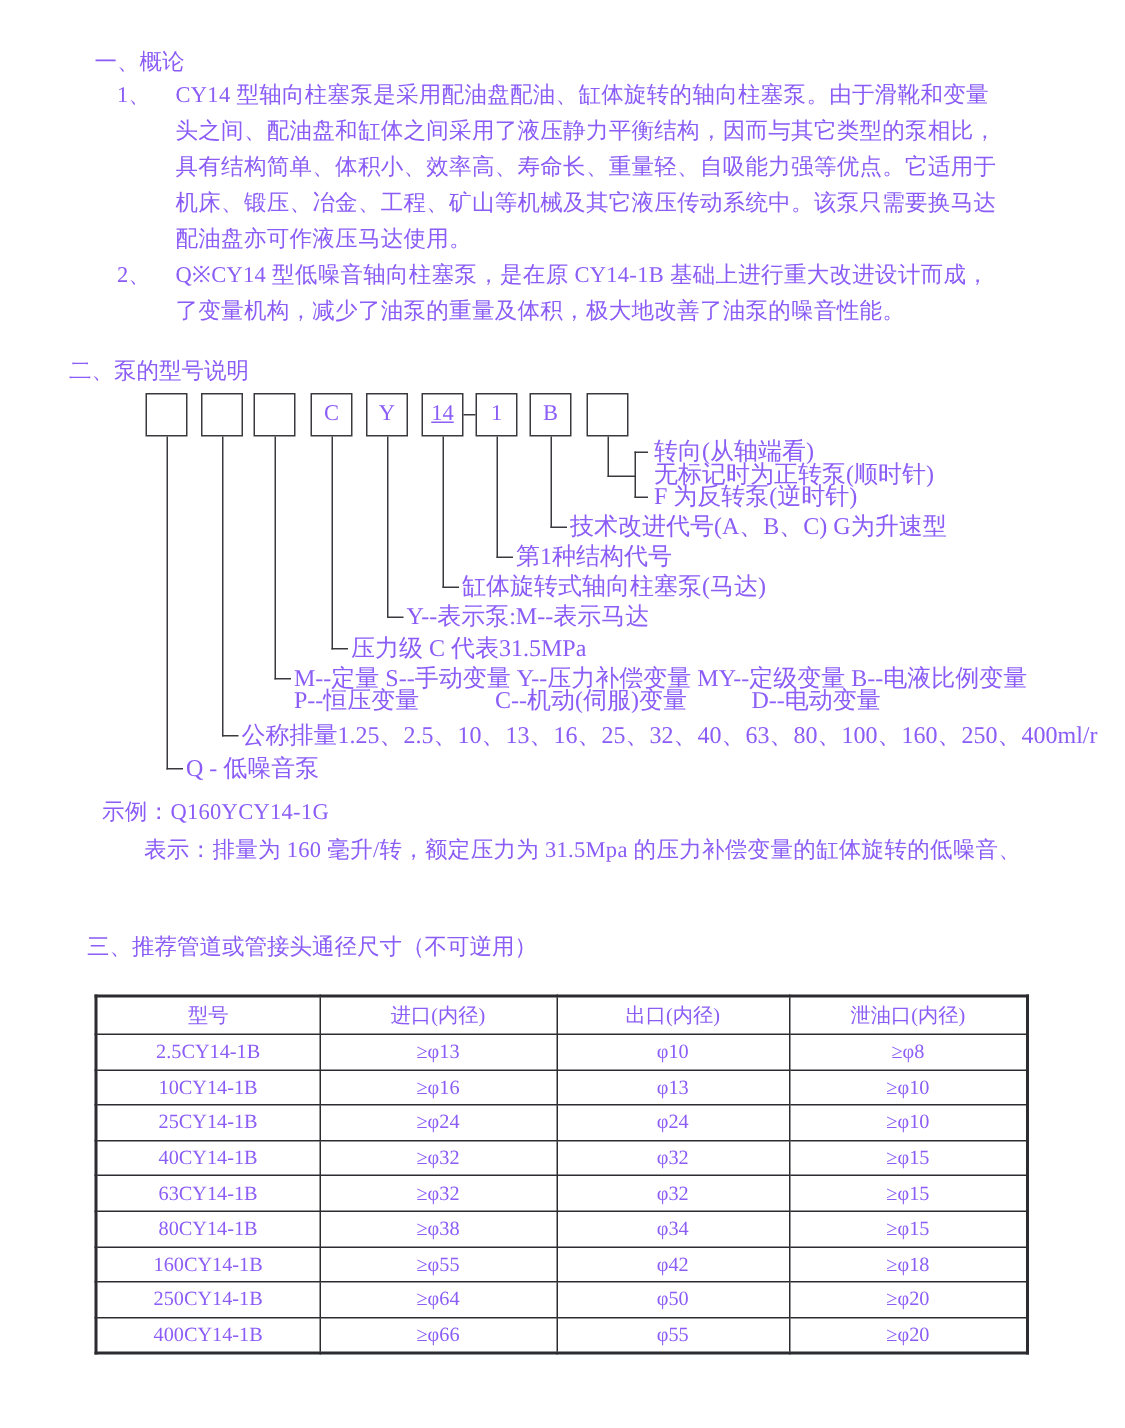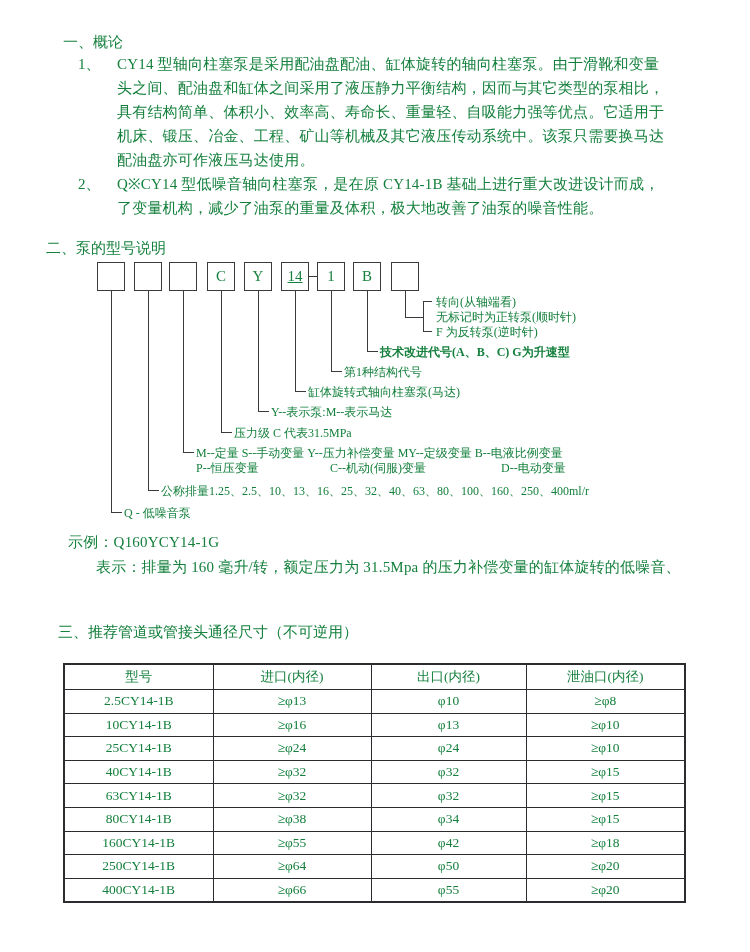--- a/index.html
+++ b/index.html
@@ -2,21 +2,21 @@
 <html><head>
 <meta charset="utf-8">
 <style>
   html,body{margin:0;padding:0;}
   body{background:#ffffff;}
   .page{
     position:relative;
     width:750px;height:952px;
     background:#ffffff;
     font-family:"Liberation Serif","DejaVu Serif",serif;
-    color:#15803d;
+    color:#8b5cf6;
     overflow:hidden;
   }
   .abs{position:absolute;white-space:nowrap;}
   .heading{font-size:15px;line-height:20px;}
   .body-line{font-size:15px;line-height:24px;letter-spacing:0.2px;}
   .marker{font-size:15px;line-height:24px;}
   
   .code-box{
     position:absolute;width:26px;height:27px;
     border:1px solid #3a3a3e;
@@ -28,21 +28,21 @@
     border-left:1px solid #3a3a3e;
     border-bottom:1px solid #3a3a3e;
   }
   .hline{position:absolute;height:1px;background:#3a3a3e;}
   .bracket{
     position:absolute;
     border-left:1px solid #3a3a3e;
     border-top:1px solid #3a3a3e;
     border-bottom:1px solid #3a3a3e;
   }
-  .diag-label{font-size:12px;line-height:14px;}
+  .diag-label{font-size:16px;line-height:14px;}
   
   .pipe-table{
     position:absolute;left:63px;top:663px;
     border-collapse:collapse;
     table-layout:fixed;
     width:621px;
     font-size:13.5px;
   }
   .pipe-table th,.pipe-table td{
     border:1px solid #2c2c30;
@@ -106,21 +106,21 @@
     <div class="lshape" style="left:331px;top:291px;width:10px;height:80px;"></div>
     <div class="lshape" style="left:367px;top:291px;width:10px;height:60px;"></div>
 
     <div class="lshape" style="left:405px;top:291px;width:18px;height:26px;"></div>
     <div class="bracket" style="left:423px;top:301px;width:8px;height:29px;"></div>
 
     <div class="abs diag-label" style="left:436px;top:295px;">转向(从轴端看)</div>
     <div class="abs diag-label" style="left:436px;top:310px;">无标记时为正转泵(顺时针)</div>
     <div class="abs diag-label" style="left:436px;top:325px;">F 为反转泵(逆时针)</div>
 
-    <div class="abs diag-label" style="left:380px;top:345px;font-weight:bold;">技术改进代号(A、B、C) G为升速型</div>
+    <div class="abs diag-label" style="left:380px;top:345px;">技术改进代号(A、B、C) G为升速型</div>
     <div class="abs diag-label" style="left:344px;top:365px;">第1种结构代号</div>
     <div class="abs diag-label" style="left:308px;top:385px;">缸体旋转式轴向柱塞泵(马达)</div>
     <div class="abs diag-label" style="left:271px;top:405px;">Y--表示泵:M--表示马达</div>
     <div class="abs diag-label" style="left:234px;top:426px;">压力级 C 代表31.5MPa</div>
     <div class="abs diag-label" style="left:196px;top:446px;">M--定量 S--手动变量 Y--压力补偿变量 MY--定级变量 B--电液比例变量</div>
     <div class="abs diag-label" style="left:196px;top:461px;">P--恒压变量</div>
     <div class="abs diag-label" style="left:318px;top:461px;margin-left:12px;">C--机动(伺服)变量</div>
     <div class="abs diag-label" style="left:501px;top:461px;">D--电动变量</div>
     <div class="abs diag-label" style="left:161px;top:484px;">公称排量1.25、2.5、10、13、16、25、32、40、63、80、100、160、250、400ml/r</div>
     <div class="abs diag-label" style="left:124px;top:506px;">Q - 低噪音泵</div>

